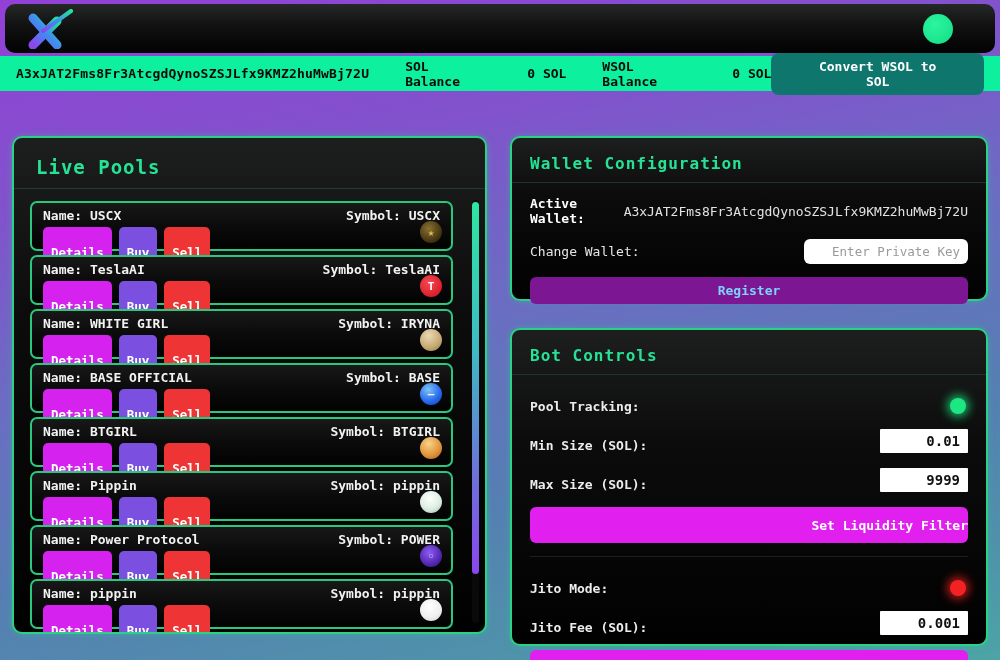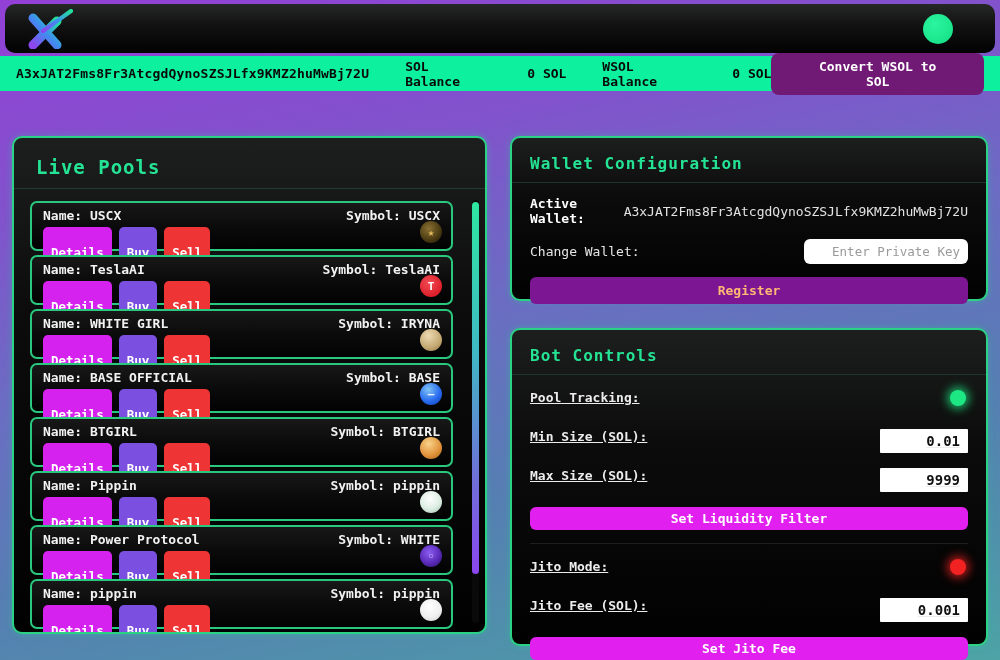--- a/index.html
+++ b/index.html
@@ -25,21 +25,21 @@
   .status-bar {
     margin-top: 3px; height: 35px; background: #0df09e;
     display: flex; align-items: center; padding: 0 16px;
     font-size: 13px; font-weight: 700; color: #0a0a0a;
   }
   .status-bar .addr { letter-spacing: .2px; }
   .status-bar .lbl { margin-left: 36px; }
   .status-bar .val { margin-left: 36px; }
   .convert-btn {
     margin-left: auto; border: none; cursor: pointer;
-    background: #701a75; color: #fff;
+    background: #0f766e; color: #fff;
     font-family: inherit; font-size: 13px; font-weight: 700;
     padding: 6px 32px; border-radius: 8px;
   }
   
   .main { display: grid; grid-template-columns: 475px 478px; gap: 23px; padding: 45px 12px 0 12px; }
   .panel {
     border: 2px solid #2bd184; border-radius: 10px;
     background: linear-gradient(180deg, #1d1f1e 0%, #0b0c0b 35%, #010101 100%);
     box-shadow: 0 0 7px rgba(30,220,140,.35);
     padding: 12px 16px;
@@ -95,39 +95,39 @@
   .addr-value { margin-left: 7px; color: #e2e2e2; }
   .wallet-row-change { justify-content: space-between; }
   .pk-input {
     width: 164px; height: 25px; border: none; border-radius: 6px;
     background: #fff; font-family: inherit; font-size: 12.5px;
     text-align: right; padding: 0 8px; color: #a21caf;
   }
   .pk-input::placeholder { color: #9a9a9a; }
   .register-btn {
     margin-top: 13px; width: 100%; height: 27px; border: none; cursor: pointer;
-    background: #7c1692; color: #fdba74;
+    background: #7c1692; color: #7dd3fc;
     font-family: inherit; font-size: 13px; font-weight: 700; border-radius: 6px;
   }
   
   .bot-panel { height: 318px; padding: 12px 18px; }
-  .ctrl-row { margin-top: 15px; display: flex; justify-content: space-between; align-items: flex-start;
-              font-size: 13px; font-weight: 600; color: #ececec; height: 24px; text-decoration: underline; }
+  .ctrl-row { margin-top: 15px; display: flex; justify-content: space-between; align-items: flex-end;
+              font-size: 13px; font-weight: 600; color: #ececec; height: 24px; }
   .dot { width: 16px; height: 16px; border-radius: 50%; margin-right: 2px; }
   .dot-green { background: #1ce783; box-shadow: 0 0 10px 3px rgba(28,231,131,.75); }
   .dot-red   { background: #f32222; box-shadow: 0 0 10px 3px rgba(243,34,34,.75); }
   .num-input {
     width: 88px; height: 24px; border: none; border-radius: 1px;
     background: #fff; font-family: inherit; font-size: 14px; font-weight: 600;
     text-align: right; padding: 0 8px; color: #111;
   }
   .magenta-btn {
-    margin-top: 15px; width: 100%; height: 23px; border: none; cursor: pointer;
+    margin-top: 15px; width: 100%; height: 36px; border: none; cursor: pointer;
     background: #e120ef; color: #fff;
-    font-family: inherit; font-size: 13px; font-weight: 700; border-radius: 6px;
+    font-family: inherit; font-size: 13px; font-weight: 700; border-radius: 6px; text-align: right;
   }
   .section-divider { border: none; border-top: 1px solid #1d1f1e; margin: 13px 0 0 0; }
 </style>
 </head>
 <body>
 
 <div class="top-header">
   <svg class="logo-svg" viewBox="0 0 52 40">
     <defs>
       <linearGradient id="lg" x1="1" y1="0" x2="0" y2="1">
@@ -286,21 +286,21 @@
   </div>
 
   <div class="pool-item">
     <div class="pool-row1">
       <span>
         <span>Name:</span>
         <span>Power Protocol</span>
       </span>
       <span>
         <span>Symbol:</span>
-        <span>WHITE</span>
+        <span>POWER</span>
       </span>
     </div>
     <div class="pool-row2">
       <button class="pool-btn btn-details">Details</button>
       <button class="pool-btn btn-buy">Buy</button>
       <button class="pool-btn btn-sell">Sell</button>
     </div>
     <div class="token-icon" style="background: radial-gradient(circle at 42% 35%, rgb(138, 92, 240), rgb(90, 42, 184) 55%, rgb(42, 16, 96));">
             <span class="glyph" style="color: rgb(217, 200, 255);">◦</span>
           </div>

